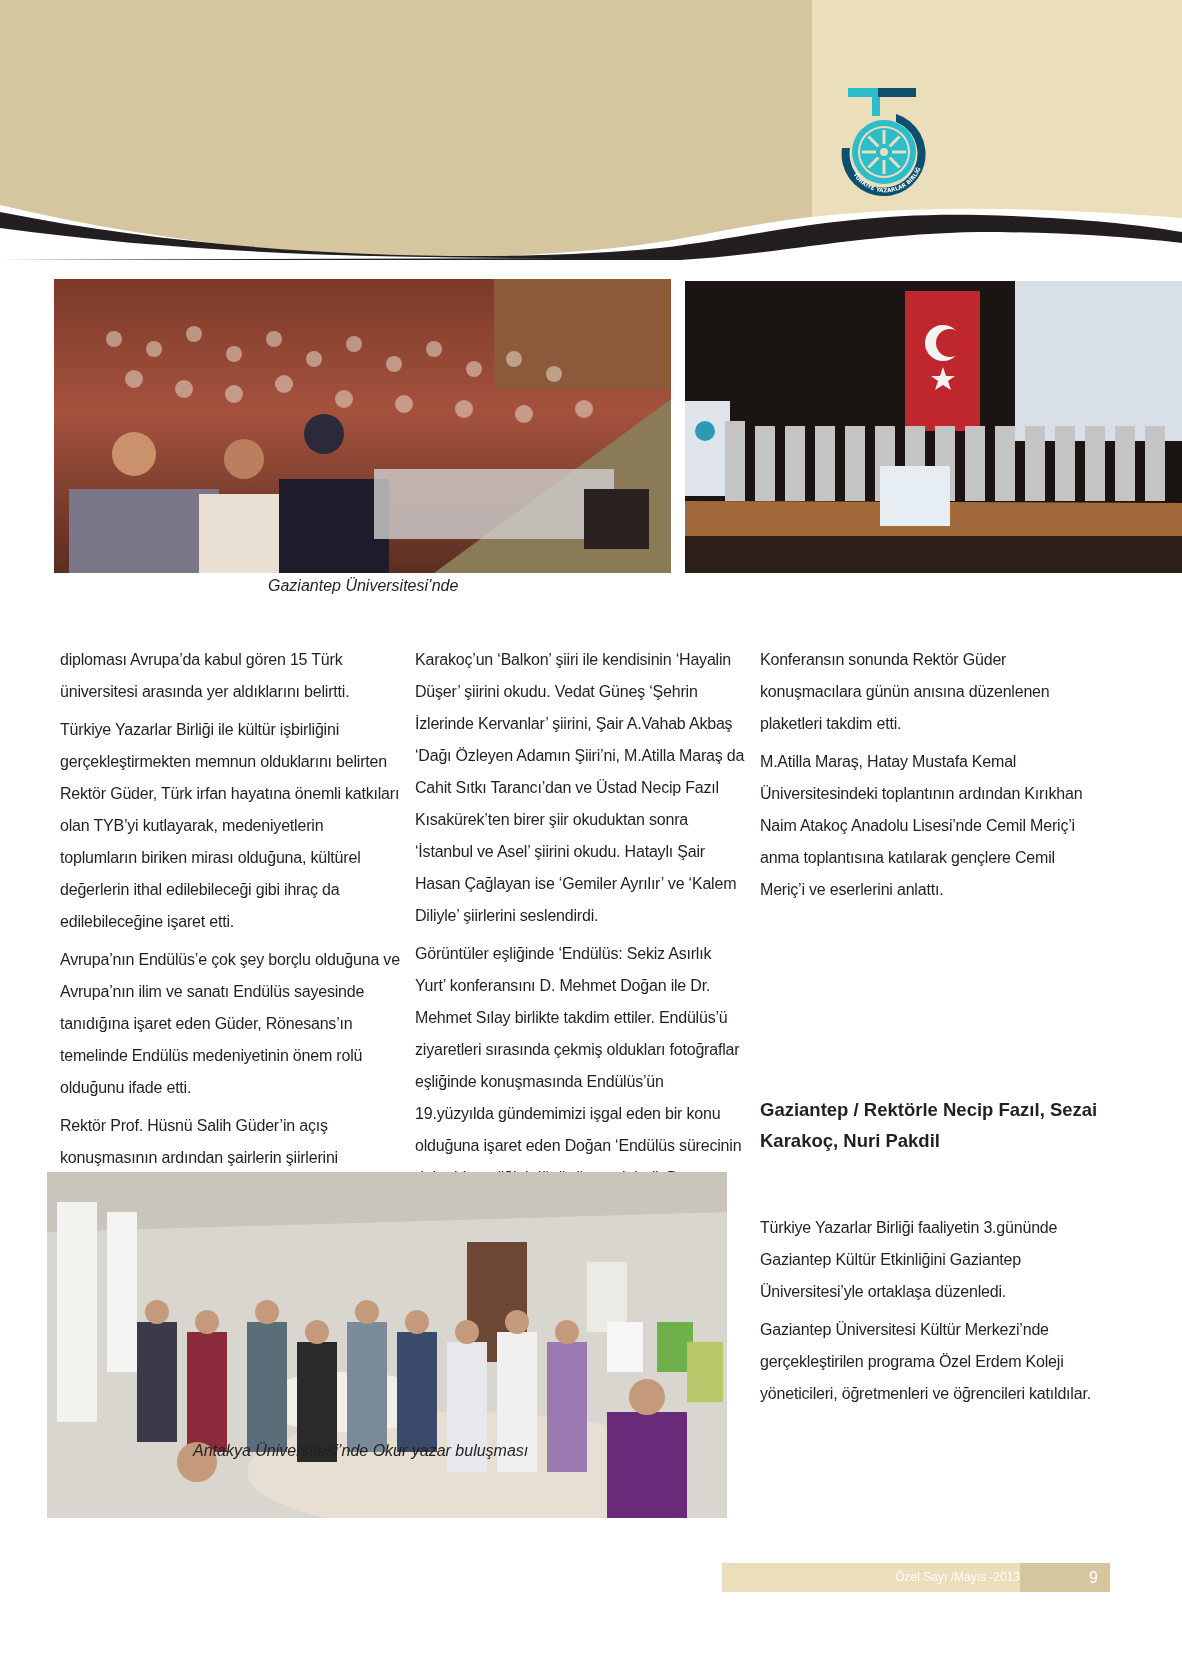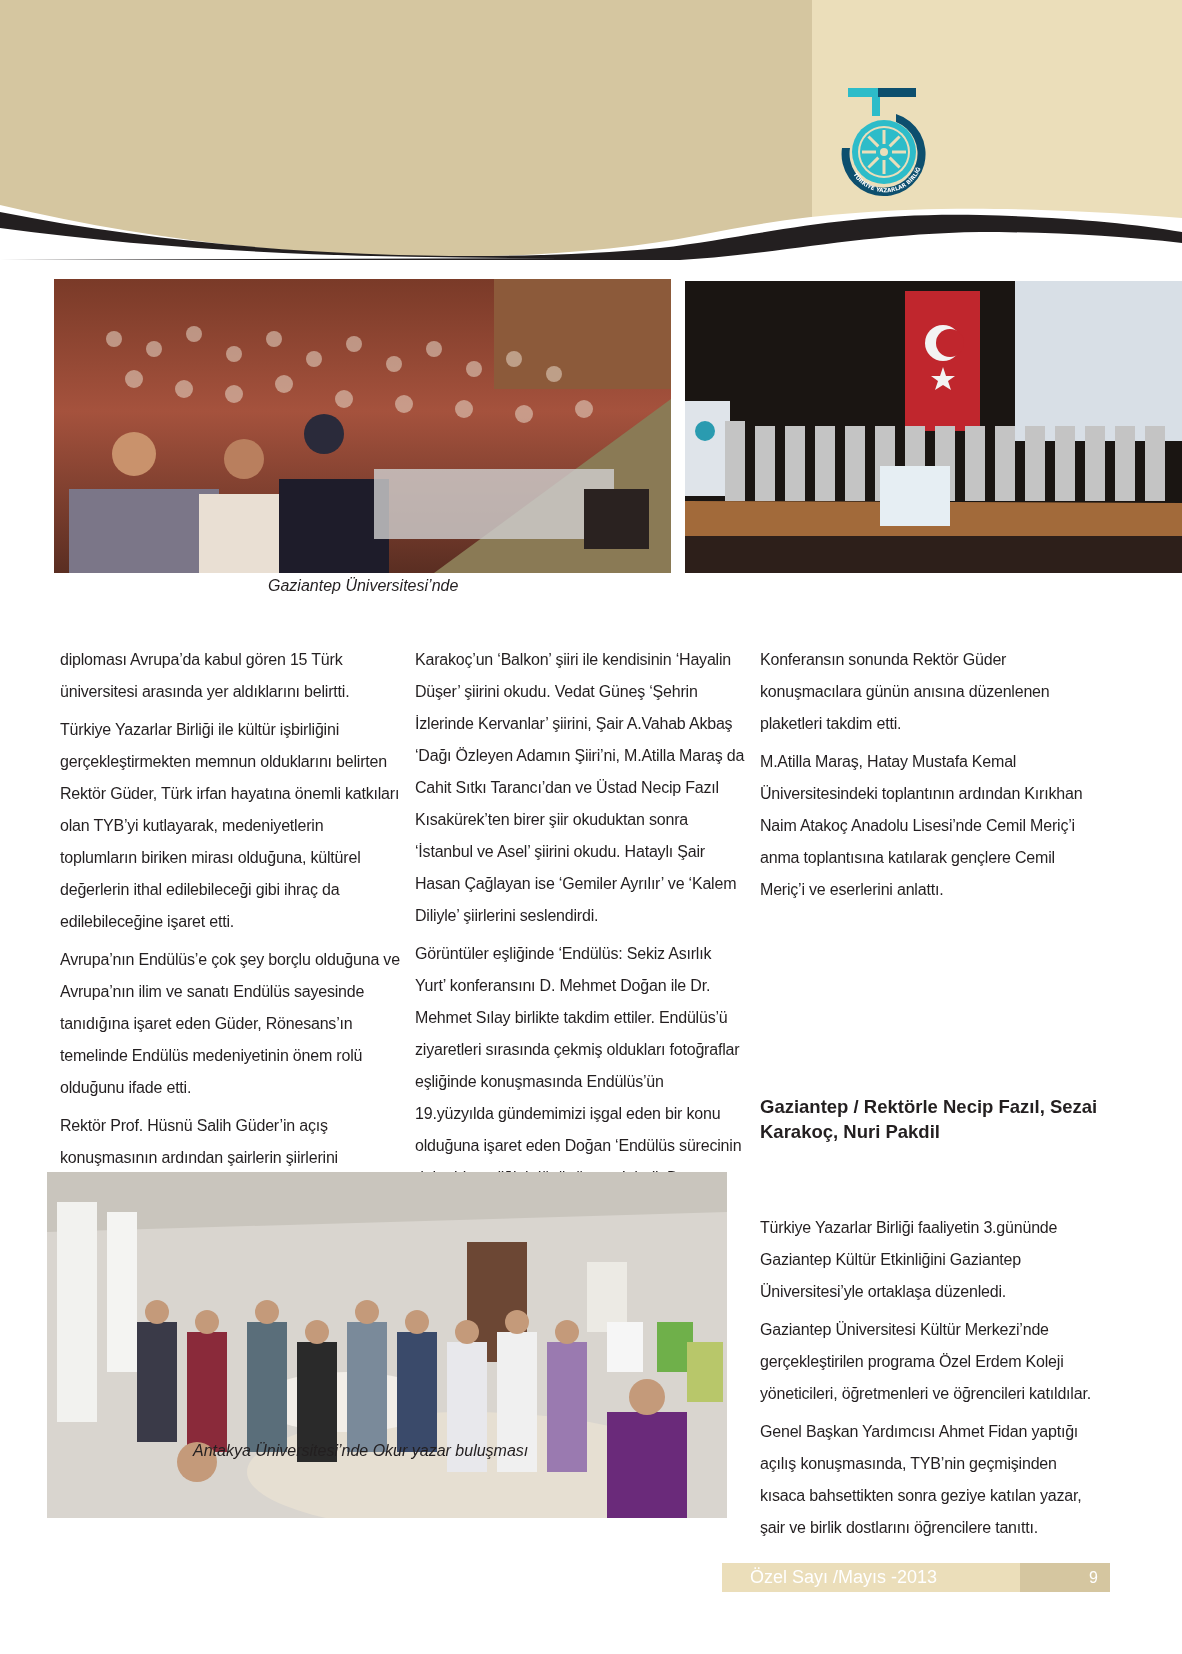--- a/index.html
+++ b/index.html
@@ -25,26 +25,26 @@
   }
   #caption-1 { left: 268px; top: 577px; }
   #caption-2 { left: 193px; top: 1442px; }
 
   .col { position: absolute; font-size: 16px; line-height: 32px; letter-spacing: -0.2px; margin-top: 32px; }
   .col p { margin: 0 0 6px 0; }
   #col-1 { left: 60px; top: 612px; width: 340px; }
   #col-2 { left: 415px; top: 612px; width: 330px; }
   #col-3 { left: 760px; top: 612px; width: 340px; }
   #col-3b { left: 760px; top: 1180px; width: 340px; }
-  .subhead { position: absolute; left: 760px; top: 1094px; width: 340px; font-weight: bold; font-size: 18.5px; line-height: 25px; }
+  .subhead { position: absolute; left: 760px; top: 1094px; width: 340px; font-weight: bold; font-size: 18.5px; line-height: 31px; }
 
   .footer { position: absolute; left: 722px; top: 1563px; height: 29px; width: 388px; display: flex; }
   .footer .issue {
     width: 298px; background: #ebdeba; color: #ffffff;
-    font-size: 18px; line-height: 29px; text-align: left; padding-left: 28px; box-sizing: border-box;
+    font-size: 12px; line-height: 29px; text-align: right; padding-left: 28px; box-sizing: border-box;
   }
   .footer .page {
     width: 90px; background: #d5c6a0; color: #ffffff;
     font-size: 16px; line-height: 29px; text-align: right; padding-right: 12px; box-sizing: border-box;
   }
 </style>
 </head>
 <body>
 
 <div class="header">
@@ -183,21 +183,20 @@
 <div class="col" id="col-3">
   <p>Konferansın sonunda Rektör Güder konuşmacılara günün anısına düzenlenen plaketleri takdim etti.</p>
   <p>M.Atilla Maraş, Hatay Mustafa Kemal Üniversitesindeki toplantının ardından Kırıkhan Naim Atakoç Anadolu Lisesi’nde Cemil Meriç’i anma toplantısına katılarak gençlere Cemil Meriç’i ve eserlerini anlattı.</p>
 </div>
 
 <div class="subhead">Gaziantep / Rektörle Necip Fazıl, Sezai Karakoç, Nuri Pakdil</div>
 
 <div class="col" id="col-3b">
   <p>Türkiye Yazarlar Birliği faaliyetin 3.gününde Gaziantep Kültür Etkinliğini Gaziantep Üniversitesi’yle ortaklaşa düzenledi.</p>
   <p>Gaziantep Üniversitesi Kültür Merkezi’nde gerçekleştirilen programa Özel Erdem Koleji yöneticileri, öğretmenleri ve öğrencileri katıldılar.</p>
-  <p>Genel Başkan Yardımcısı Ahmet Fidan yaptığı açılış konuşmasında, TYB’nin geçmişinden kısaca bahsettikten sonra geziye katılan yazar, şair ve birlik dostlarını öğrencilere tanıttı.</p>
 </div>
 
 <div class="photo" id="photo-reading">
   <svg viewBox="0 0 680 346" preserveAspectRatio="none">
     <rect width="680" height="346" fill="#d9d5cf"></rect>
     <path d="M0,0 L680,0 L680,40 L0,60 Z" fill="#c9c5bd"></path>
     <rect x="10" y="30" width="40" height="220" fill="#f2f2ef"></rect>
     <rect x="60" y="40" width="30" height="160" fill="#f4f4f2"></rect>
     <rect x="420" y="70" width="60" height="120" fill="#6c4734"></rect>
     <rect x="540" y="90" width="40" height="70" fill="#eceae4"></rect>

